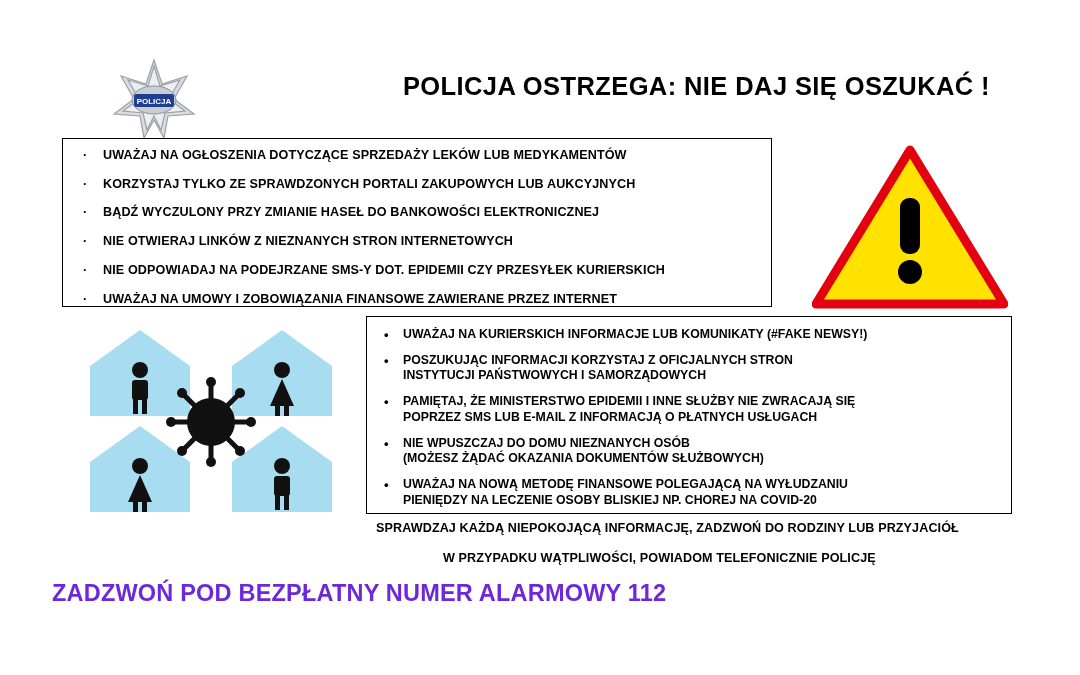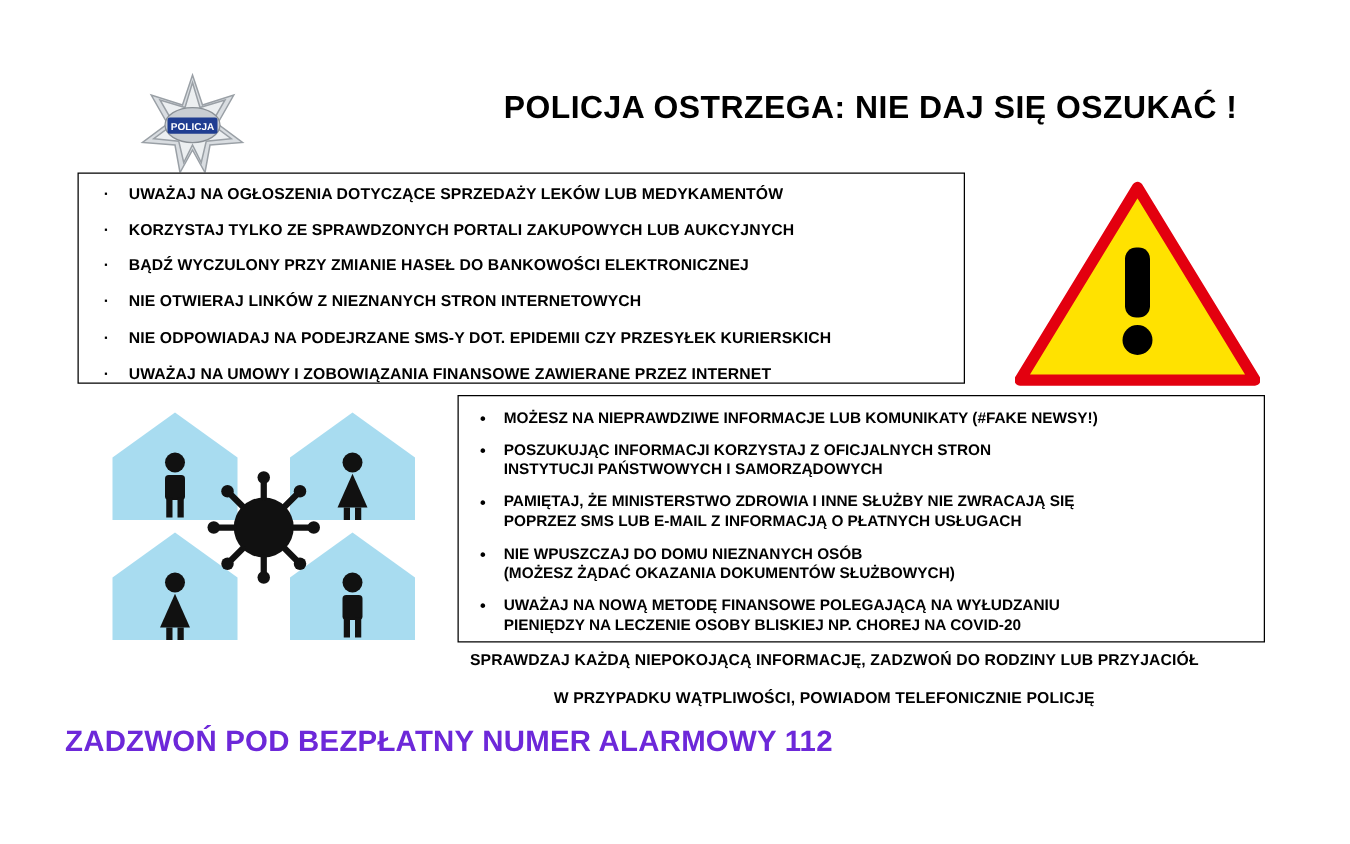--- a/index.html
+++ b/index.html
@@ -275,30 +275,30 @@
         <circle cx="100" cy="127" r="5"></circle>
           <circle cx="158" cy="127" r="5"></circle>
       </g>
     </svg>
   </div>
 
   <div class="box" id="second-box">
     <ul>
       <li>
         <span class="dot">•</span>
-        <span>MOŻESZ NA NIEPRAWDZIWE INFORMACJE LUB KOMUNIKATY (#FAKE NEWSY!)</span>
+        <span>UWAŻAJ NA KURIERSKICH INFORMACJE LUB KOMUNIKATY (#FAKE NEWSY!)</span>
       </li>
       <li>
         <span class="dot">•</span>
         <span>POSZUKUJĄC INFORMACJI KORZYSTAJ Z OFICJALNYCH STRON</span>
         <span class="line2">INSTYTUCJI PAŃSTWOWYCH I SAMORZĄDOWYCH</span>
       </li>
       <li>
         <span class="dot">•</span>
-        <span>PAMIĘTAJ, ŻE MINISTERSTWO ZDROWIA I INNE SŁUŻBY NIE ZWRACAJĄ SIĘ</span>
+        <span>PAMIĘTAJ, ŻE MINISTERSTWO EPIDEMII I INNE SŁUŻBY NIE ZWRACAJĄ SIĘ</span>
         <span class="line2">POPRZEZ SMS LUB E-MAIL Z INFORMACJĄ O PŁATNYCH USŁUGACH</span>
       </li>
       <li>
         <span class="dot">•</span>
         <span>NIE WPUSZCZAJ DO DOMU NIEZNANYCH OSÓB</span>
         <span class="line2">(MOŻESZ ŻĄDAĆ OKAZANIA DOKUMENTÓW SŁUŻBOWYCH)</span>
       </li>
       <li>
         <span class="dot">•</span>
         <span>UWAŻAJ NA NOWĄ METODĘ FINANSOWE POLEGAJĄCĄ NA WYŁUDZANIU</span>

